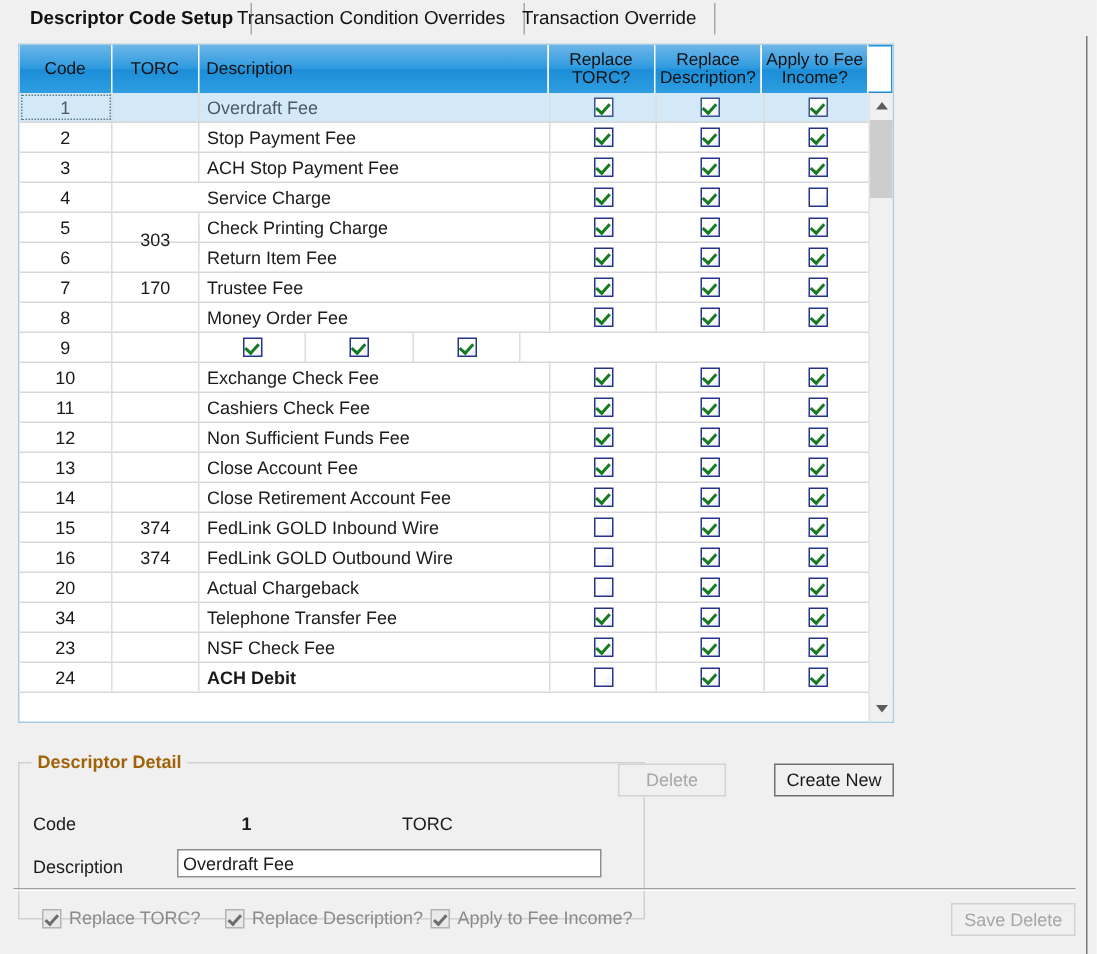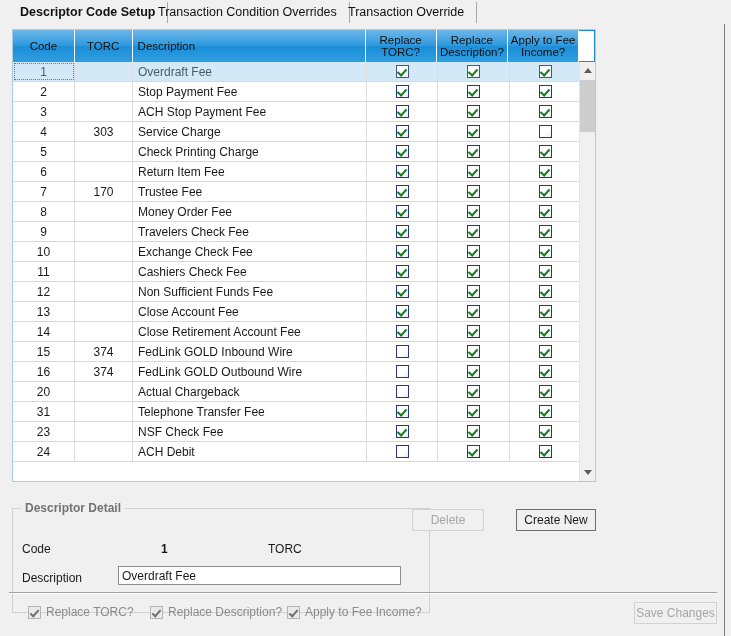--- a/index.html
+++ b/index.html
@@ -203,21 +203,21 @@
     box-sizing: border-box;
     background: transparent;
   }
   .detail-legend {
     position: absolute;
     left: 8px; top: -8px;
     background: #f0f0f0;
     padding: 0 4px;
     font-weight: bold;
     font-size: 12px;
-    color: #737373;
+    color: #a16207;
   }
   .lbl {
     position: absolute;
     font-size: 12px;
     color: #1a1a1a;
   }
   .lbl-code { left: 9px; top: 33px; }
   .val-code { left: 148px; top: 33px; font-weight: bold; }
   .lbl-torc { left: 255px; top: 33px; }
   .val-torc { left: 330px; top: 33px; font-weight: bold; }
@@ -384,21 +384,21 @@
           </div>
           <div class="cell chk" style="width: 72px;">
             <span class="cb on"></span>
           </div>
           <div class="cell chk" style="width: 71px;">
             <span class="cb on"></span>
           </div>
         </div>
         <div class="row">
           <div class="cell num" style="width: 62px;">4</div>
-          <div class="cell num" style="width: 58px;">303</div>
+          <div class="cell num" style="width: 58px; margin-top: 28px;">303</div>
           <div class="cell text" style="width: 234px;">Service Charge</div>
           <div class="cell chk" style="width: 71px;">
             <span class="cb on"></span>
           </div>
           <div class="cell chk" style="width: 72px;">
             <span class="cb on"></span>
           </div>
           <div class="cell chk" style="width: 71px;">
             <span class="cb"></span>
           </div>
@@ -455,21 +455,20 @@
           <div class="cell chk" style="width: 72px;">
             <span class="cb on"></span>
           </div>
           <div class="cell chk" style="width: 71px;">
             <span class="cb on"></span>
           </div>
         </div>
         <div class="row">
           <div class="cell num" style="width: 62px;">9</div>
           <div class="cell num" style="width: 58px;"></div>
-          <div class="cell text" style="width: 234px;">Travelers Check Fee</div>
           <div class="cell chk" style="width: 71px;">
             <span class="cb on"></span>
           </div>
           <div class="cell chk" style="width: 72px;">
             <span class="cb on"></span>
           </div>
           <div class="cell chk" style="width: 71px;">
             <span class="cb on"></span>
           </div>
         </div>
@@ -579,21 +578,21 @@
             <span class="cb"></span>
           </div>
           <div class="cell chk" style="width: 72px;">
             <span class="cb on"></span>
           </div>
           <div class="cell chk" style="width: 71px;">
             <span class="cb on"></span>
           </div>
         </div>
         <div class="row">
-          <div class="cell num" style="width: 62px;">31</div>
+          <div class="cell num" style="width: 62px;">34</div>
           <div class="cell num" style="width: 58px;"></div>
           <div class="cell text" style="width: 234px;">Telephone Transfer Fee</div>
           <div class="cell chk" style="width: 71px;">
             <span class="cb on"></span>
           </div>
           <div class="cell chk" style="width: 72px;">
             <span class="cb on"></span>
           </div>
           <div class="cell chk" style="width: 71px;">
             <span class="cb on"></span>
@@ -609,21 +608,21 @@
           <div class="cell chk" style="width: 72px;">
             <span class="cb on"></span>
           </div>
           <div class="cell chk" style="width: 71px;">
             <span class="cb on"></span>
           </div>
         </div>
         <div class="row">
           <div class="cell num" style="width: 62px;">24</div>
           <div class="cell num" style="width: 58px;"></div>
-          <div class="cell text" style="width: 234px;">ACH Debit</div>
+          <div class="cell text" style="width: 234px; font-weight: bold;">ACH Debit</div>
           <div class="cell chk" style="width: 71px;">
             <span class="cb"></span>
           </div>
           <div class="cell chk" style="width: 72px;">
             <span class="cb on"></span>
           </div>
           <div class="cell chk" style="width: 71px;">
             <span class="cb on"></span>
           </div>
         </div>
@@ -666,16 +665,16 @@
         <span>Apply to Fee Income?</span>
       </label>
     </div>
   </div>
 
   <button class="btn btn-delete disabled">Delete</button>
   <button class="btn btn-create">Create New</button>
 
   <div class="bottom-sep"></div>
 
-  <button class="btn btn-save disabled">Save Changes</button>
+  <button class="btn btn-save disabled">Save Delete</button>
 </div>
 
 <div class="right-gutter"></div>
 
 </body></html>

